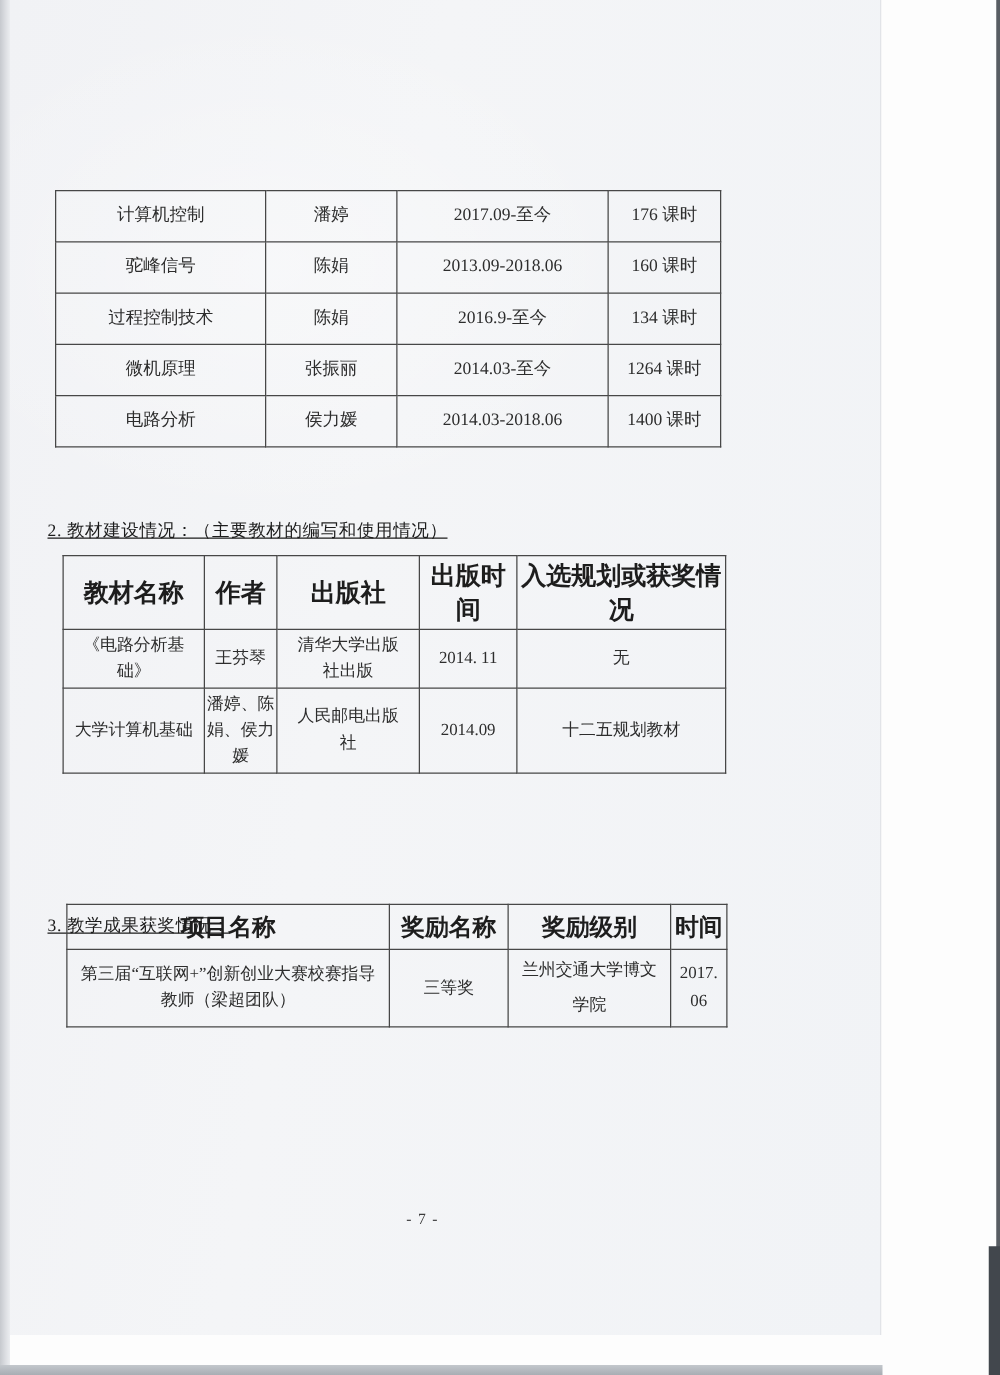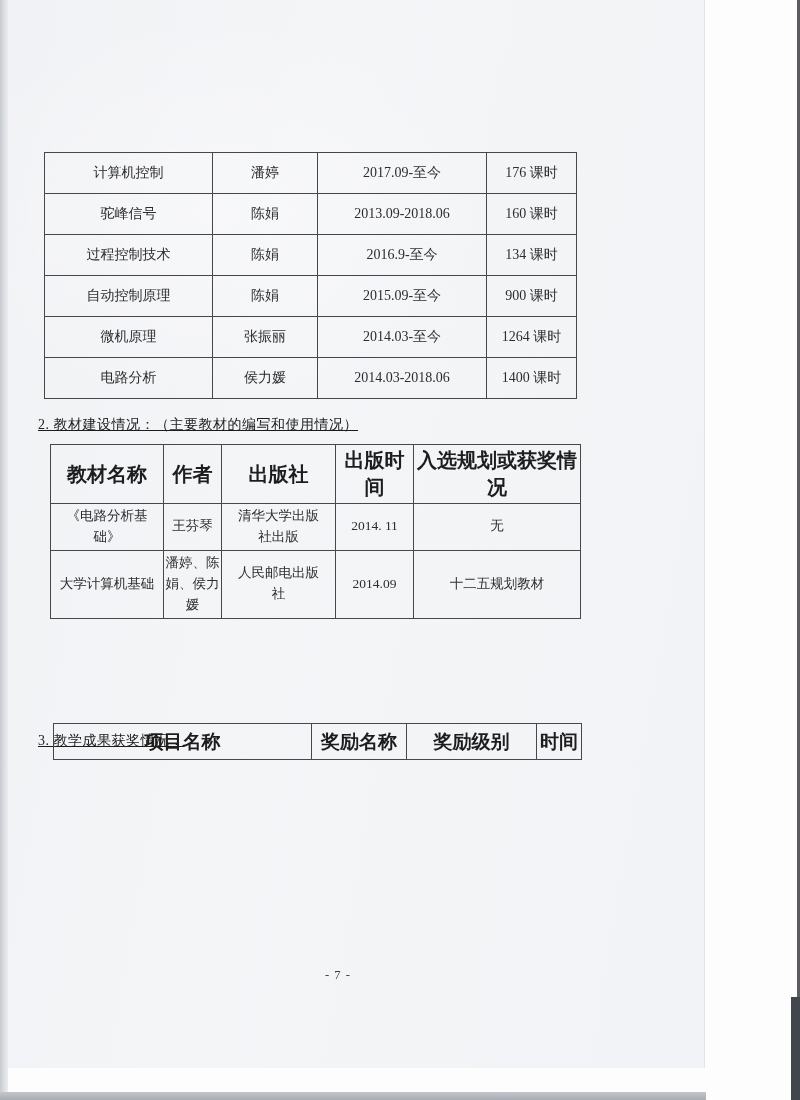--- a/index.html
+++ b/index.html
@@ -118,26 +118,20 @@
             <td>驼峰信号</td>
             <td>陈娟</td>
             <td>2013.09-2018.06</td>
             <td>160 课时</td>
           </tr>
           <tr>
             <td>过程控制技术</td>
             <td>陈娟</td>
             <td>2016.9-至今</td>
             <td>134 课时</td>
-          </tr>
-          <tr>
-            <td>自动控制原理</td>
-            <td>陈娟</td>
-            <td>2015.09-至今</td>
-            <td>900 课时</td>
           </tr>
           <tr>
             <td>微机原理</td>
             <td>张振丽</td>
             <td>2014.03-至今</td>
             <td>1264 课时</td>
           </tr>
           <tr>
             <td>电路分析</td>
             <td>侯力媛</td>
@@ -199,20 +193,26 @@
       </colgroup>
       <thead>
         <tr>
             <th>项目名称</th>
             <th>奖励名称</th>
             <th>奖励级别</th>
             <th>时间</th>
           </tr>
       </thead>
       <tbody>
+          <tr>
+            <td>第三届“互联网+”创新创业大赛校赛指导教师（梁超团队）</td>
+            <td>三等奖</td>
+            <td>兰州交通大学博文学院</td>
+            <td>2017. 06</td>
+          </tr>
         </tbody>
     </table>
   </div>
 
   <div class="page-footer">- 7 -</div>
 </div>
 
 <div class="bottom-band"></div>
 <div class="right-strip"></div>
 <div class="right-corner-block"></div>

